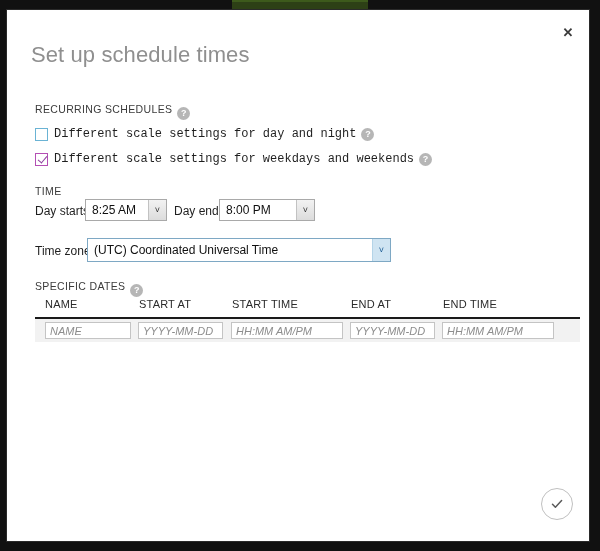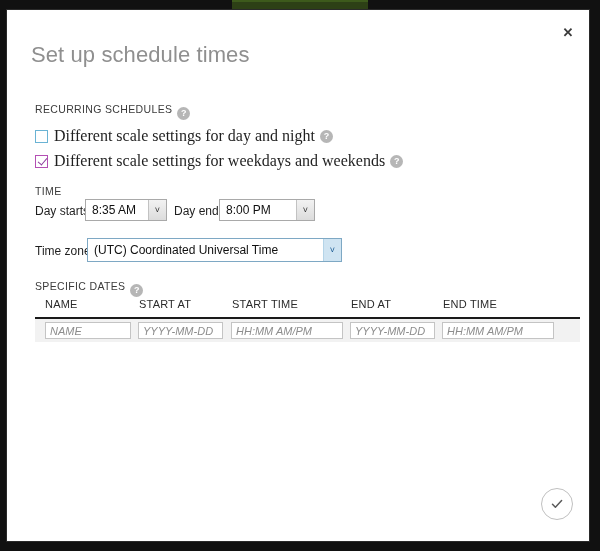--- a/index.html
+++ b/index.html
@@ -132,23 +132,23 @@
     position: absolute;
     left: 3.5px;
     top: 0.5px;
     width: 4px;
     height: 8px;
     border: solid #8e3f9e;
     border-width: 0 1.6px 1.6px 0;
     transform: rotate(40deg);
   }
   .cb-label {
-    font-size: 16px;
+    font-size: 12px;
     color: #1f1f1f;
-    font-family: Liberation Serif, serif;
+    font-family: Liberation Mono, monospace;
     text-align: center;
   }
 
   
   .inline-label {
     position: absolute;
     font-size: 12px;
     color: #1f1f1f;
     white-space: nowrap;
     font-family: "Liberation Sans", sans-serif;
@@ -297,34 +297,34 @@
     <span class="help-icon">?</span>
   </div>
 
   <div class="section-head" style="left:28px; top:175px;">
     <span>TIME</span>
   </div>
 
   <div class="inline-label" style="left:28px; top:194px;">Day starts:</div>
 
   <div class="select-box" style="left:78px; top:189px; width:82px; height:22px;">
-    <span class="sel-text">8:35 AM</span>
+    <span class="sel-text">8:25 AM</span>
     <span class="sel-arrow">˅</span>
   </div>
 
   <div class="inline-label" style="left:167px; top:194px;">Day ends:</div>
 
   <div class="select-box" style="left:212px; top:189px; width:96px; height:22px;">
     <span class="sel-text">8:00 PM</span>
     <span class="sel-arrow">˅</span>
   </div>
 
   <div class="inline-label" style="left:28px; top:234px;">Time zone:</div>
 
-  <div class="select-box focused" style="left:80px; top:228px; width:255px; height:24px;">
+  <div class="select-box focused" style="left:80px; top:228px; width:304px; height:24px;">
     <span class="sel-text">(UTC) Coordinated Universal Time</span>
     <span class="sel-arrow">˅</span>
   </div>
 
   <div class="section-head" style="left:28px; top:270px;">
     <span>SPECIFIC DATES</span><span class="help-icon">?</span>
   </div>
 
   <div id="table-area">
     <div id="table-head">

